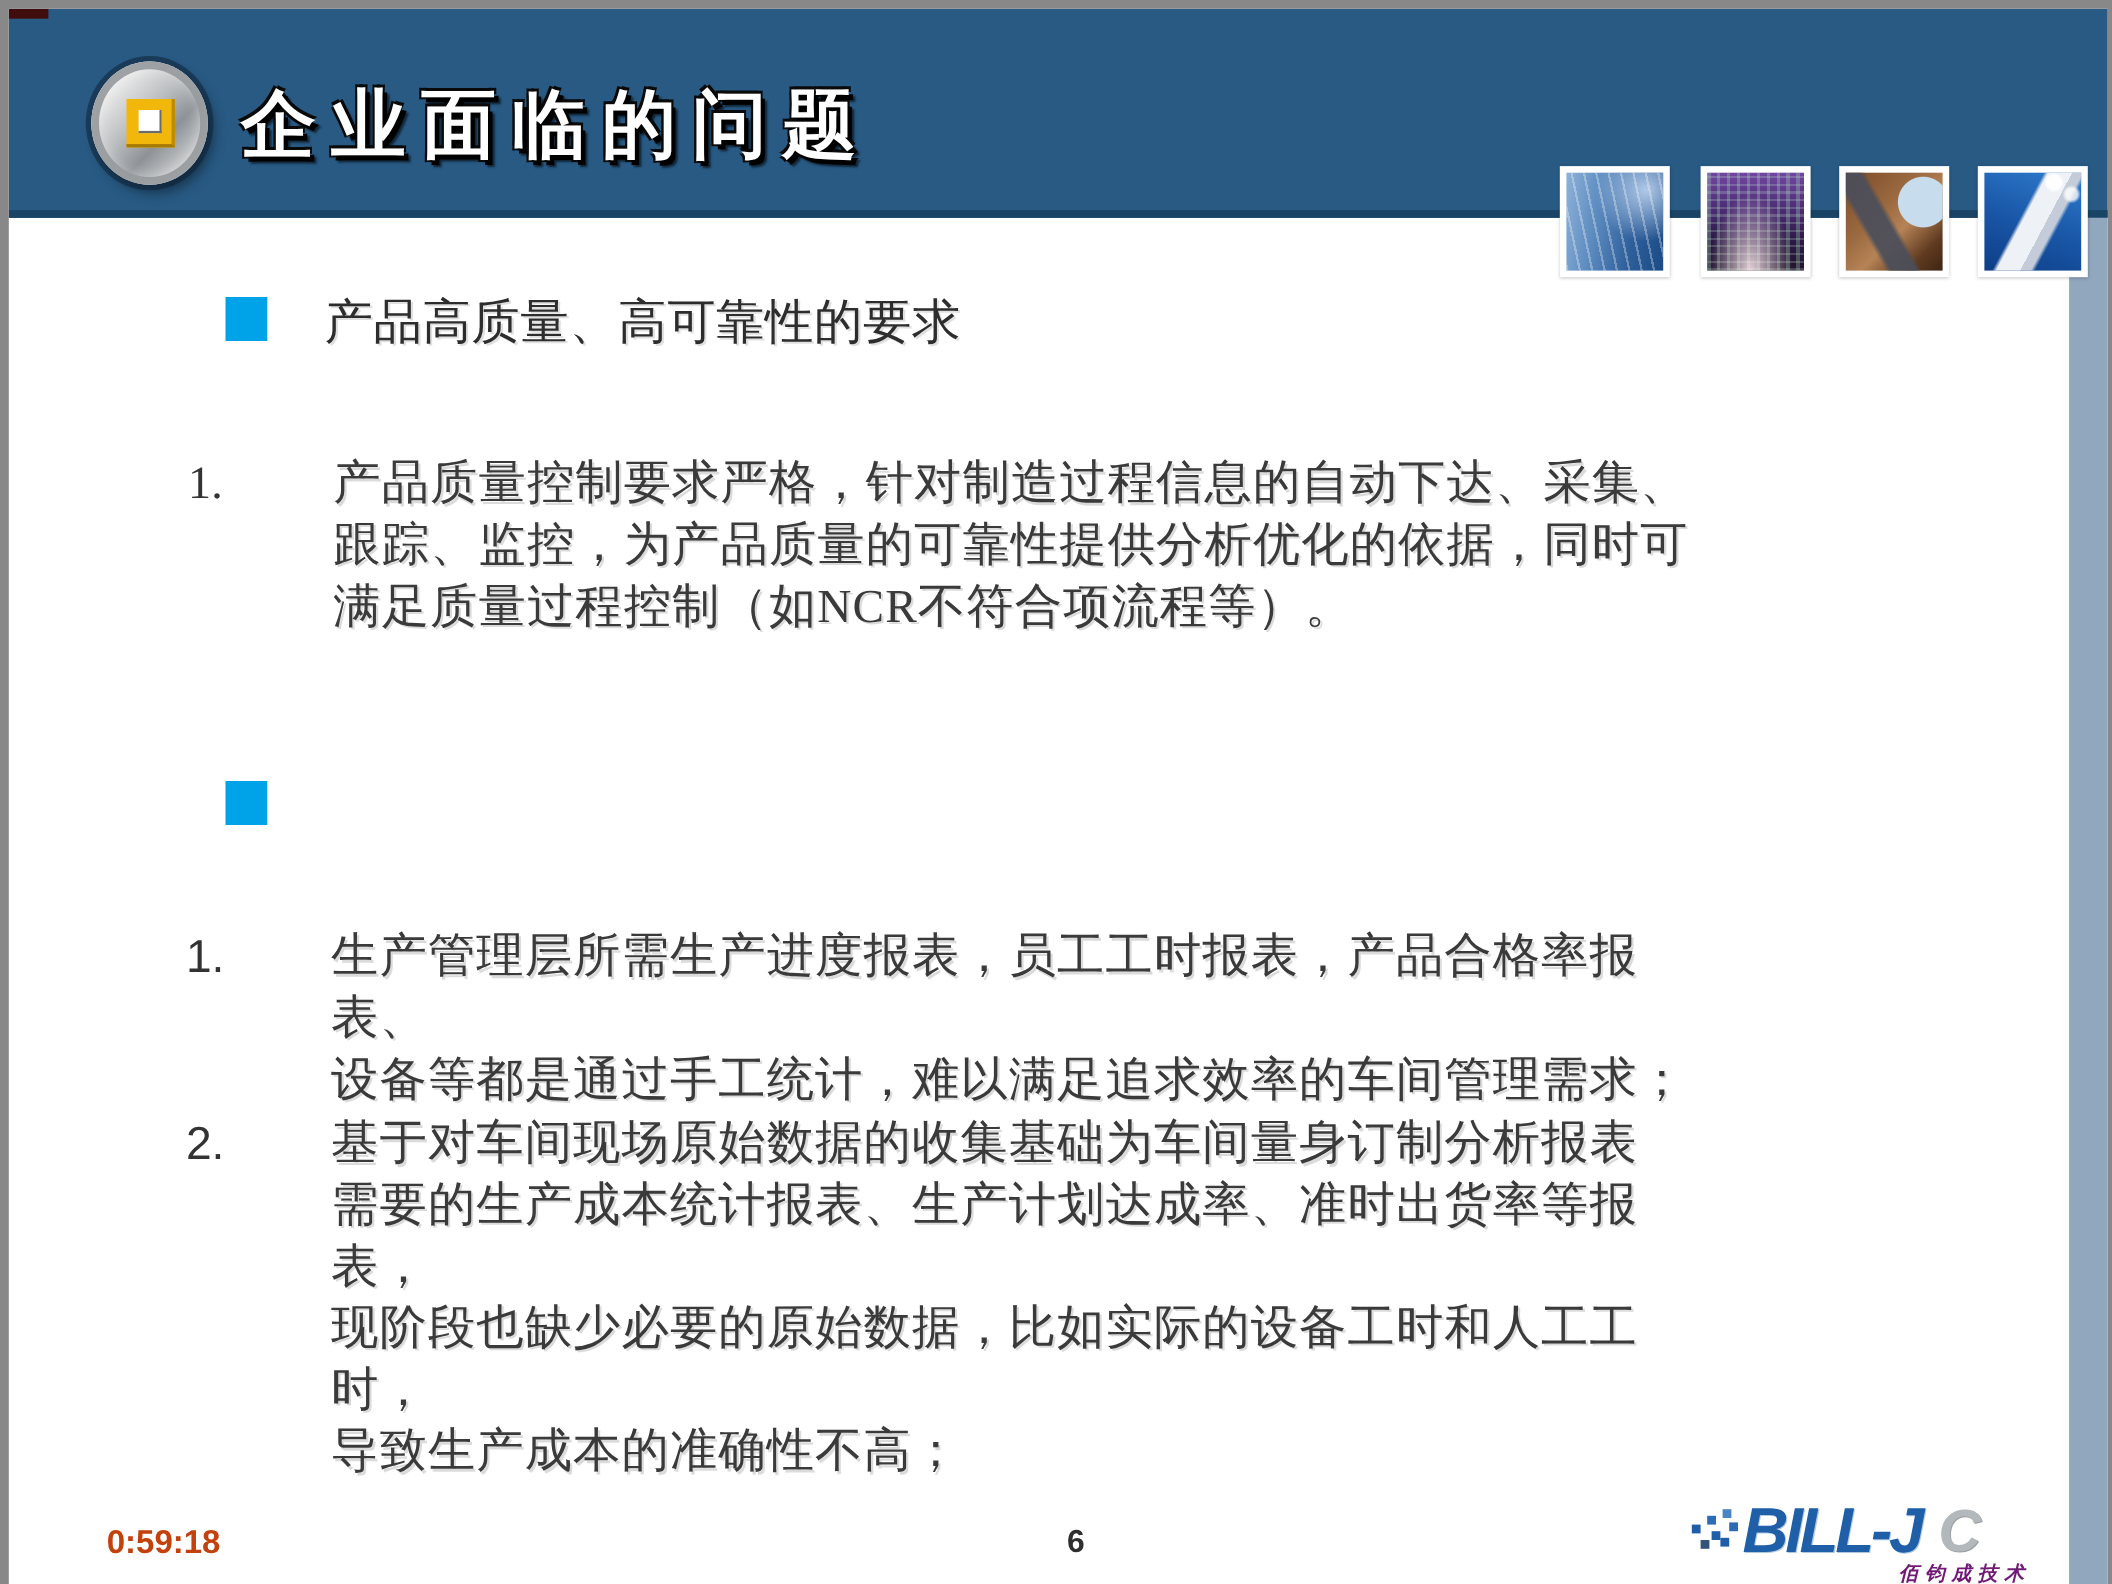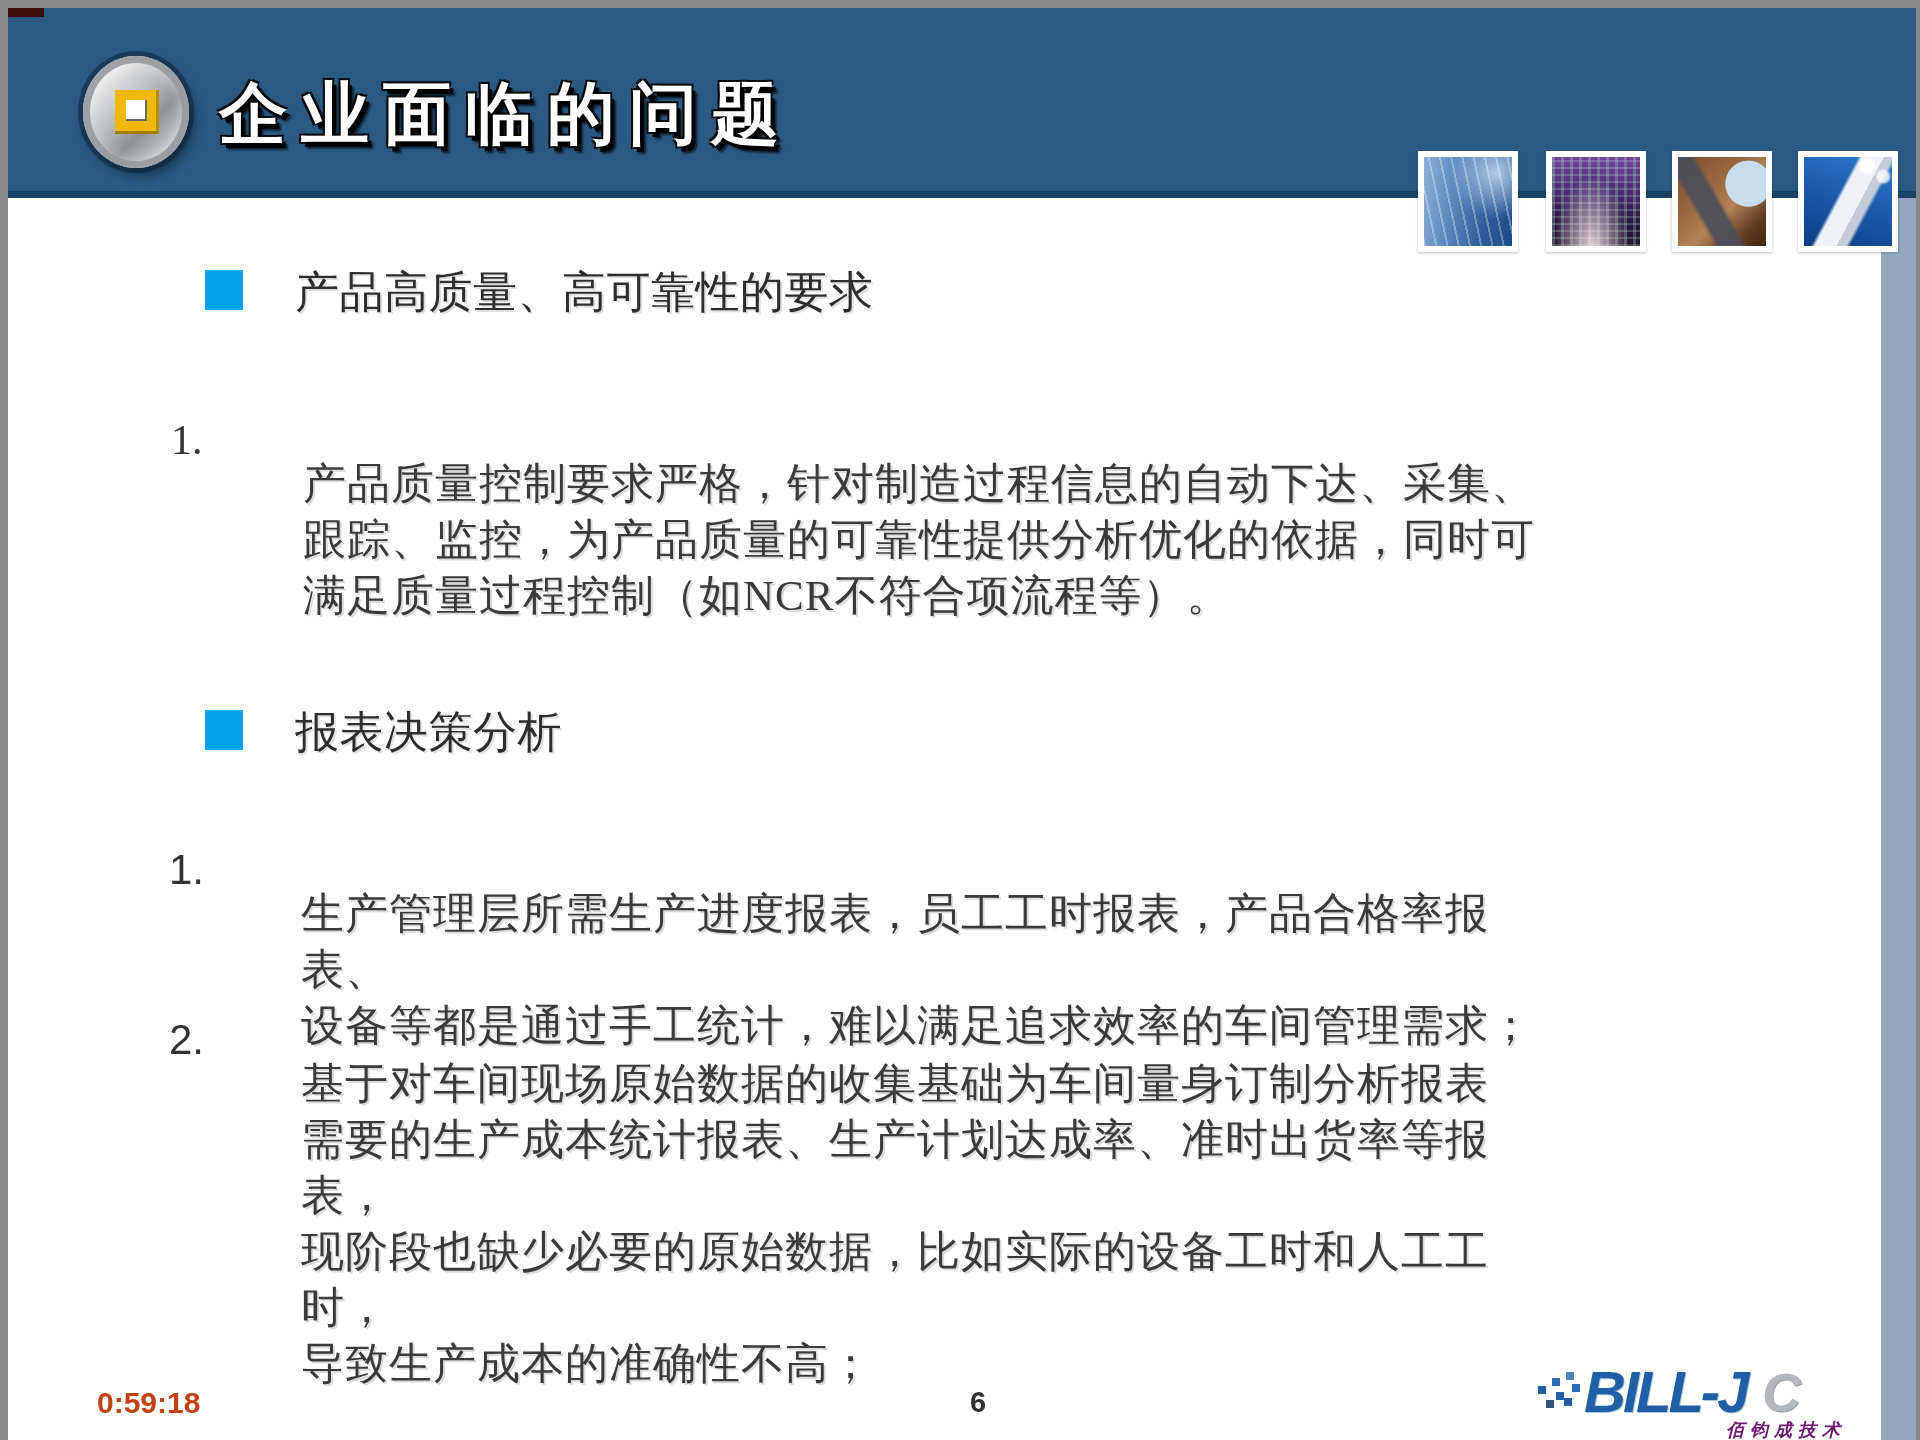--- a/index.html
+++ b/index.html
@@ -144,21 +144,20 @@
   }
   .num-serif { font-family: "Liberation Serif", "DejaVu Serif", serif; }
   .num-sans  { font-family: "Liberation Sans", "DejaVu Sans", sans-serif; }
   .item-text {
     font-size: 43px; line-height: 56px;
     letter-spacing: 1px;
     color: #3a3a3a;
     text-shadow: 2px 2px 0 rgba(0,0,0,0.14);
     white-space: pre-line;
     max-width: 1260px;
-    margin-top: 44px;
   }
   .item-s1-1 { left: 155px; top: 396px; }
   .item-s2-1 { left: 153px; top: 826px; }
   .item-s2-2 { left: 153px; top: 996px; }
 
   
   .footer-time {
     position: absolute; left: 85px; top: 1374px;
     font-family: "Liberation Sans", "DejaVu Sans", sans-serif;
     font-weight: bold; font-size: 30px; color: #c2410c;
@@ -238,21 +237,20 @@
   <div class="section-heading heading-1">产品高质量、高可靠性的要求</div>
 
   <div class="list-item item-s1-1">
     <div class="item-number num-serif">1.</div>
     <div class="item-text">产品质量控制要求严格，针对制造过程信息的自动下达、采集、
 跟踪、监控，为产品质量的可靠性提供分析优化的依据，同时可
 满足质量过程控制（如NCR不符合项流程等）。</div>
   </div>
 
   <div class="bullet-square bullet-2"></div>
-  <div class="section-heading heading-2">报表决策分析</div>
 
   <div class="list-item item-s2-1">
     <div class="item-number num-sans">1.</div>
     <div class="item-text">生产管理层所需生产进度报表，员工工时报表，产品合格率报表、
 设备等都是通过手工统计，难以满足追求效率的车间管理需求；</div>
   </div>
 
   <div class="list-item item-s2-2">
     <div class="item-number num-sans">2.</div>
     <div class="item-text">基于对车间现场原始数据的收集基础为车间量身订制分析报表

